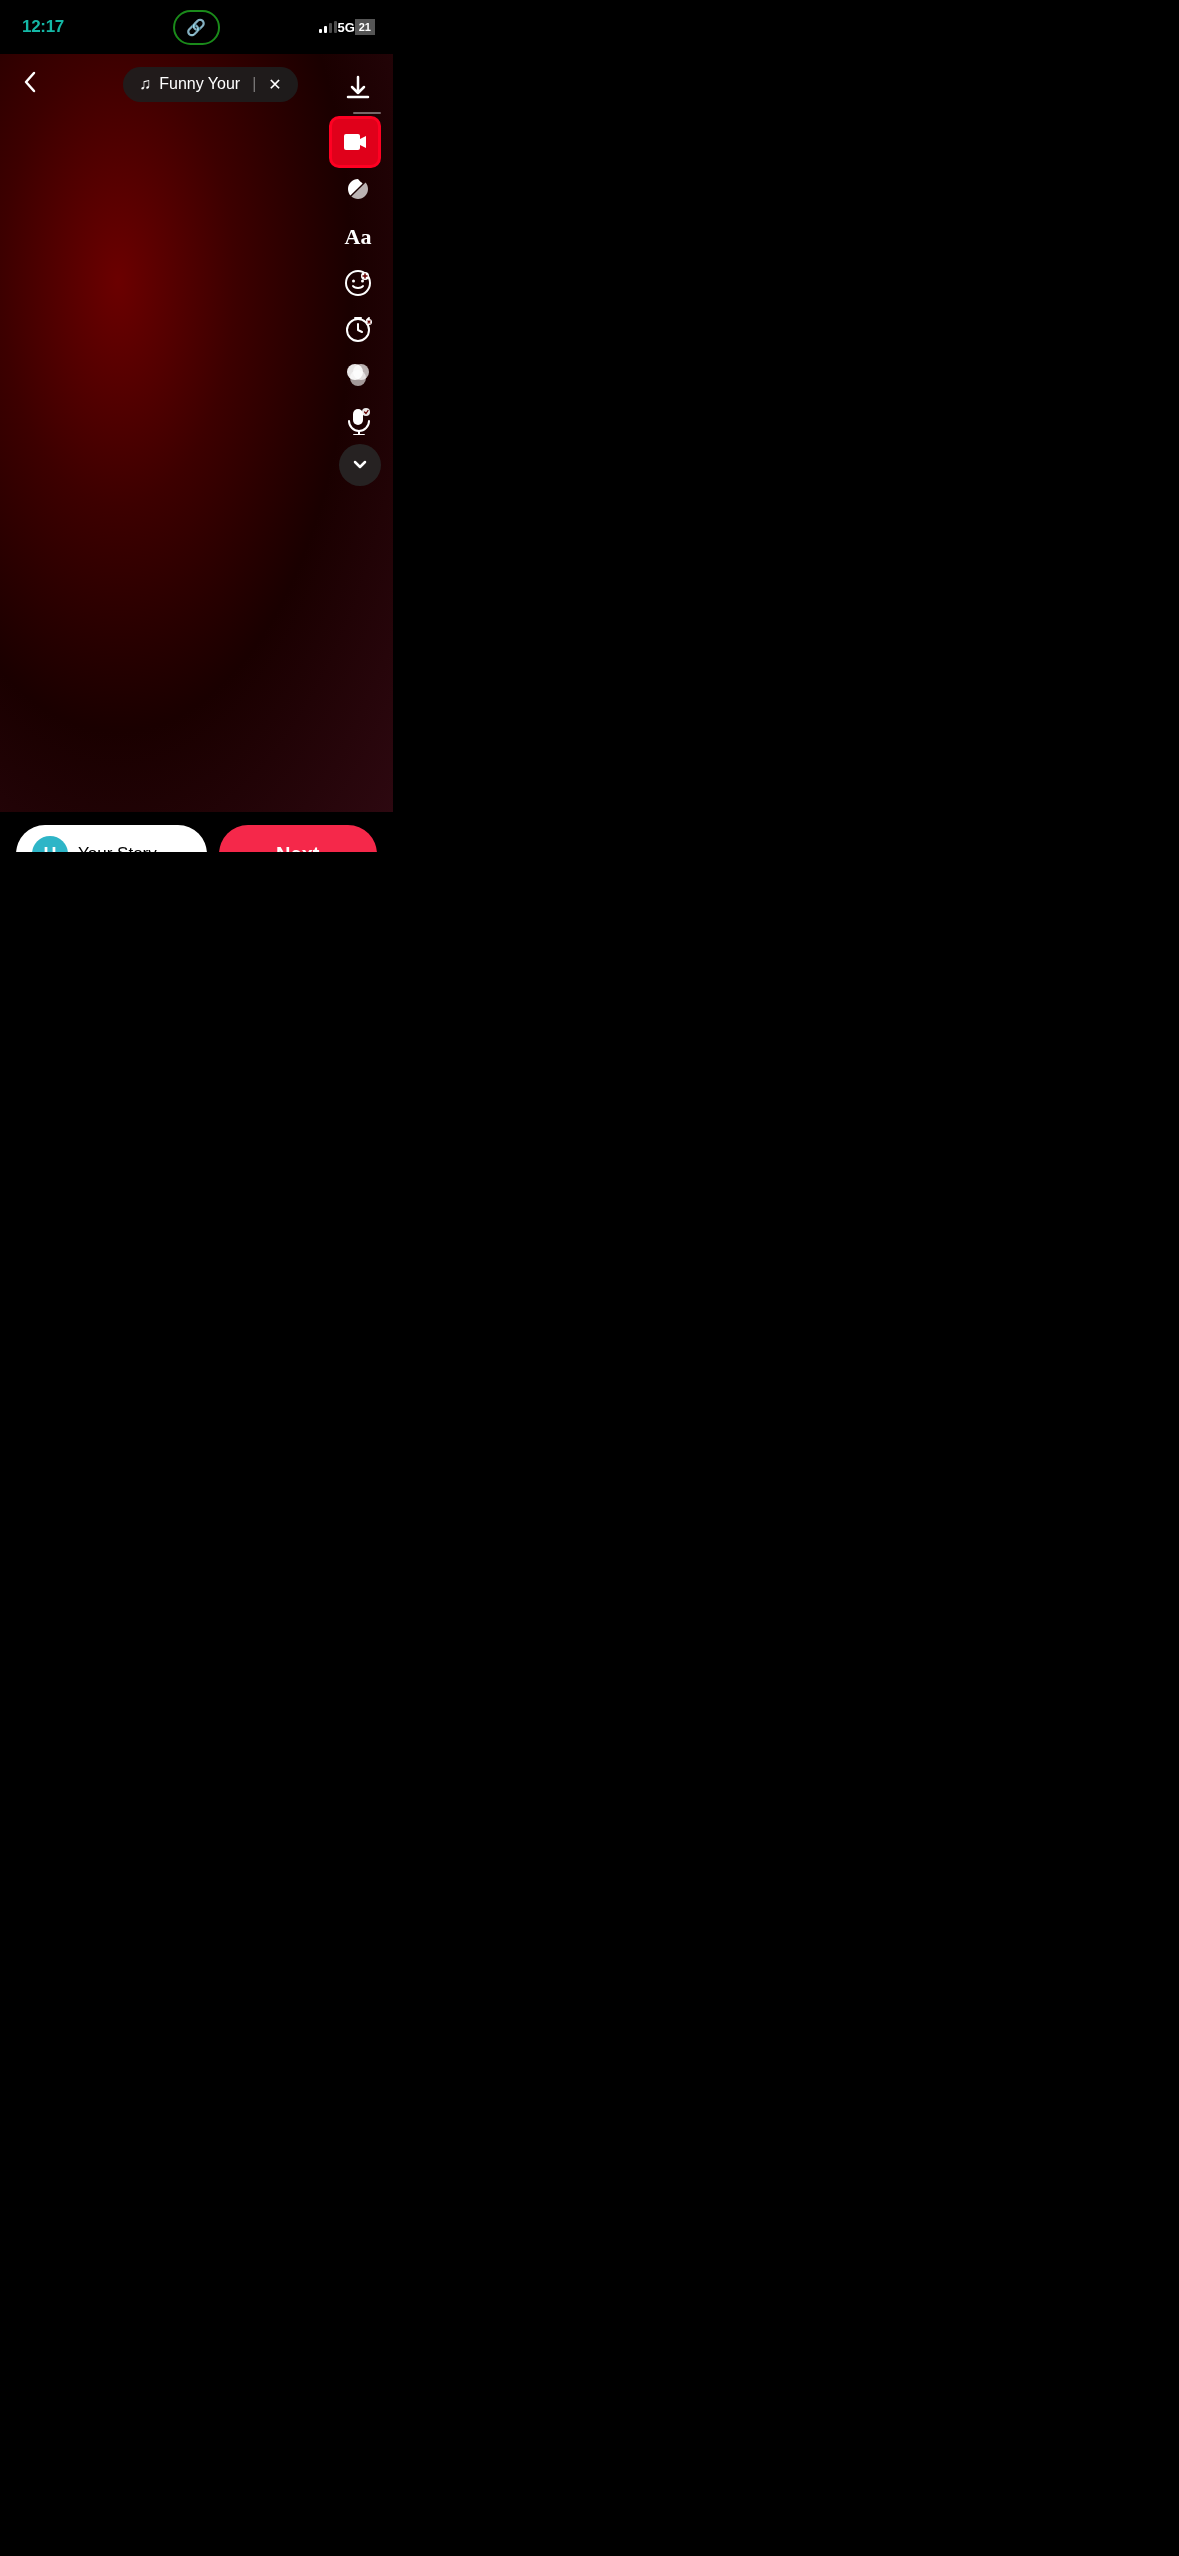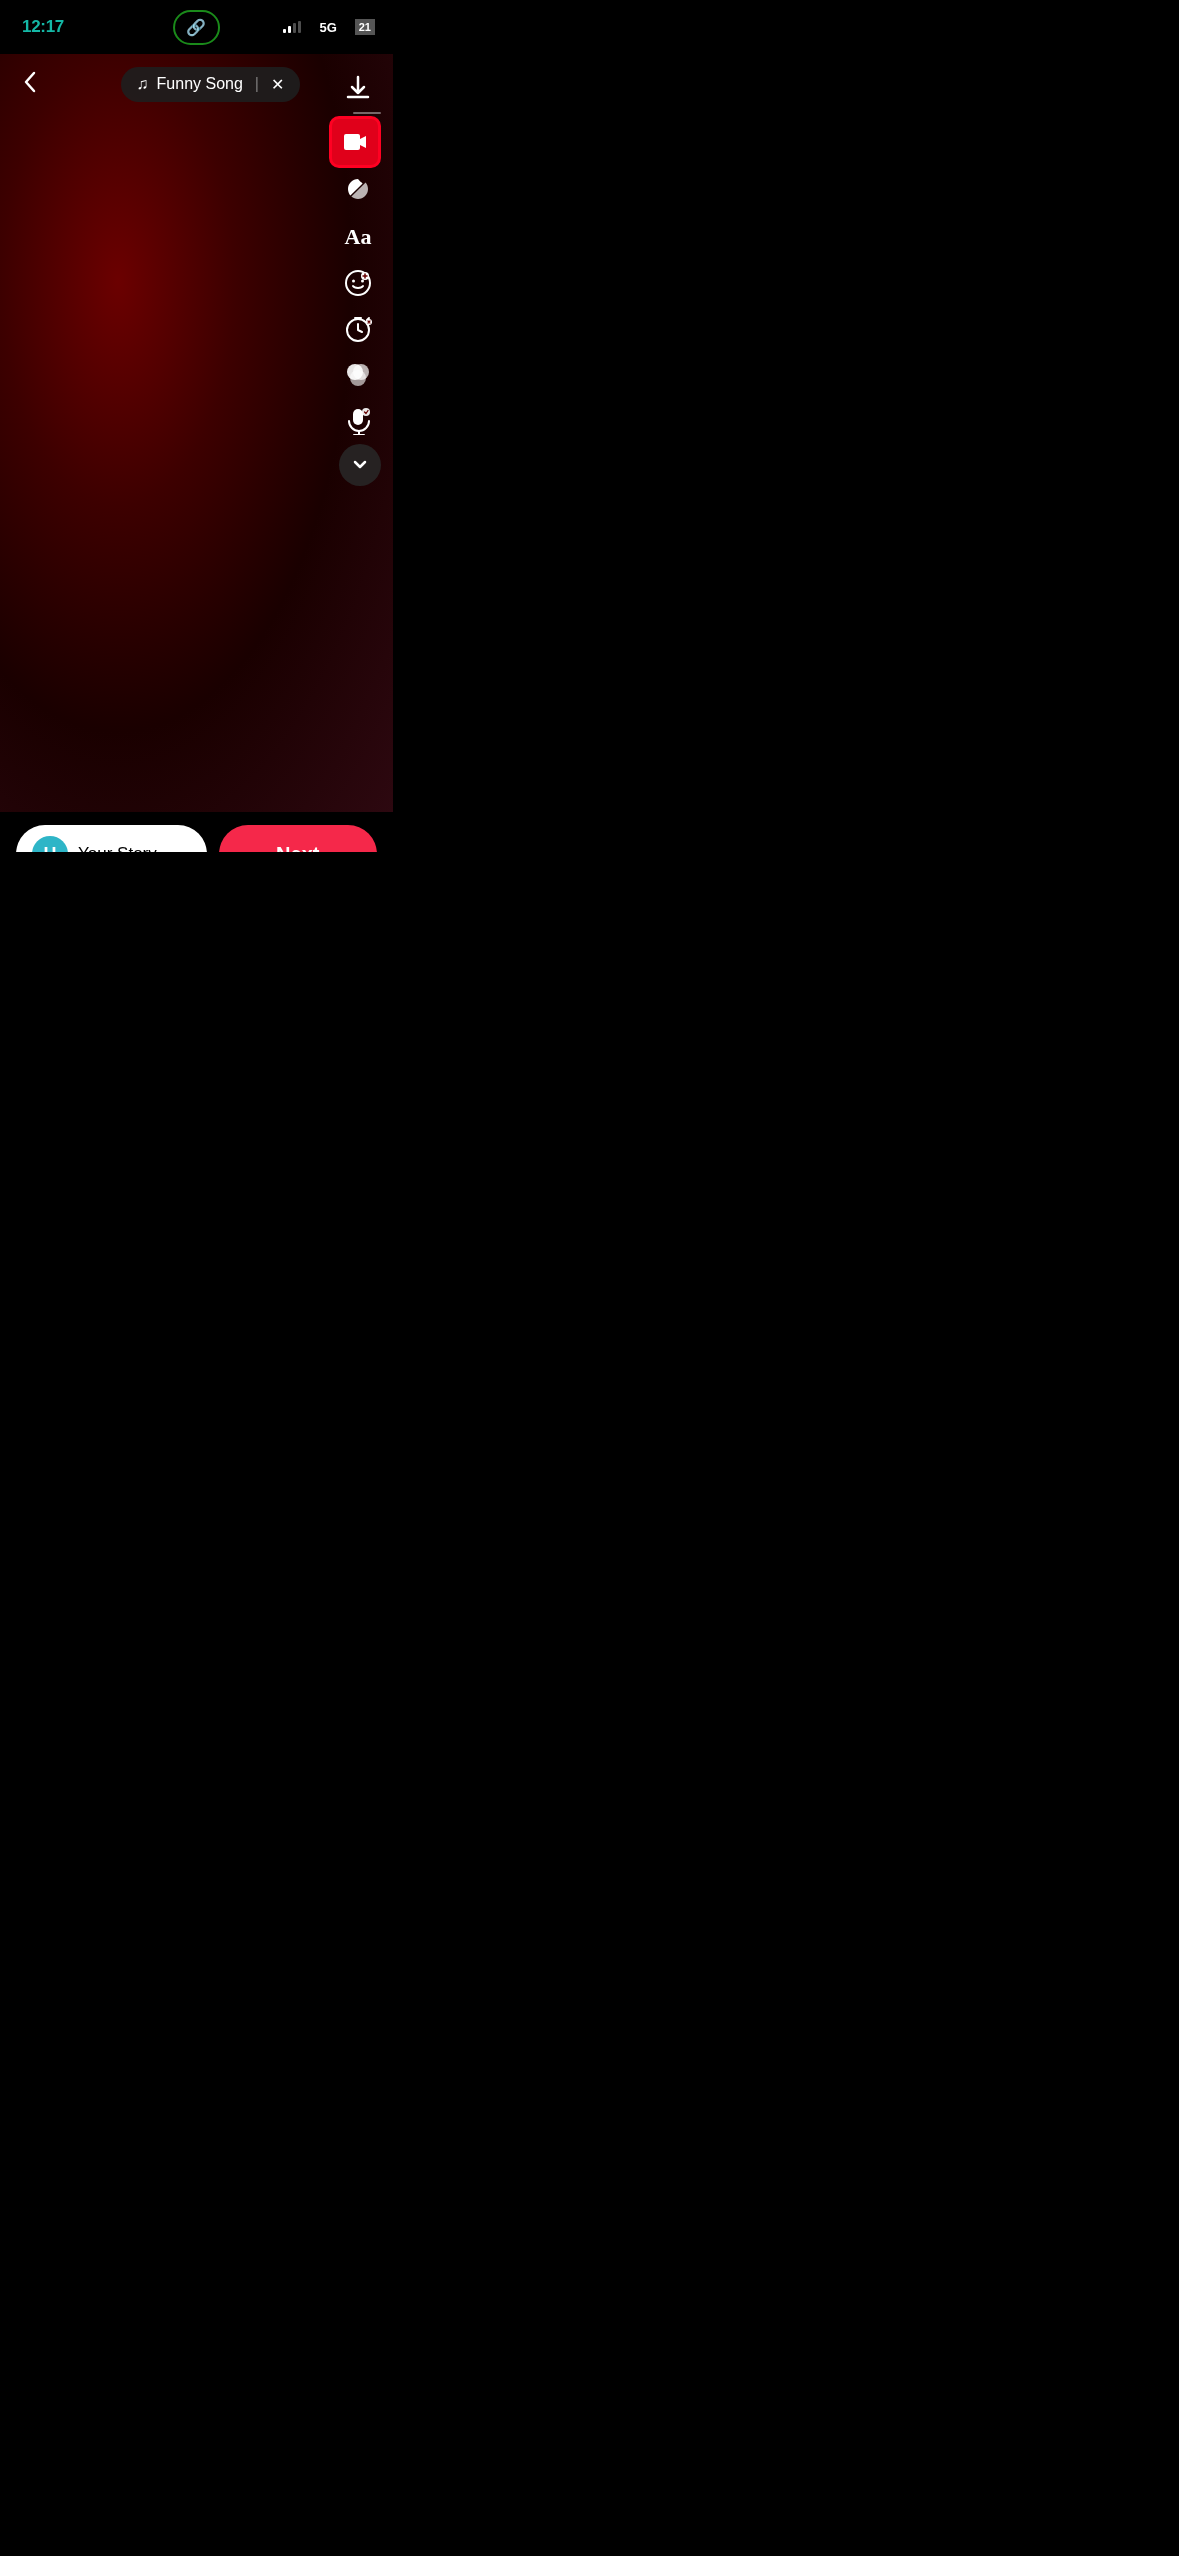--- a/index.html
+++ b/index.html
@@ -33,21 +33,21 @@
     .status-time {
       color: #14b8a6;
       font-size: 17px;
       font-weight: 600;
       letter-spacing: -0.3px;
     }
 
     .status-right {
       display: flex;
       align-items: center;
-      gap: 18px;
+      gap: 0;
     }
 
     .signal-bars {
       display: flex;
       align-items: flex-end;
       gap: 2px;
       height: 12px;
     }
 
     .signal-bar {
@@ -309,21 +309,21 @@
 
   <div class="nav-bar">
     <div class="back-button">
       <svg width="12" height="22" viewBox="0 0 12 22" fill="none">
         <path d="M10 2L2 11L10 20" stroke="white" stroke-width="2.5" stroke-linecap="round" stroke-linejoin="round"></path>
       </svg>
     </div>
 
     <div class="music-pill">
       <span class="music-note">♫</span>
-      <span class="music-title">Funny Song</span>
+      <span class="music-title">Funny Your</span>
       <span class="music-divider">|</span>
       <span class="music-close">✕</span>
     </div>
   </div>
 
   <div class="right-toolbar">
 
     <div class="toolbar-icon">
       <svg width="28" height="28" viewBox="0 0 28 28" fill="none">
         <path d="M14 4V20M14 20L8 14M14 20L20 14" stroke="white" stroke-width="2.5" stroke-linecap="round" stroke-linejoin="round"></path>

